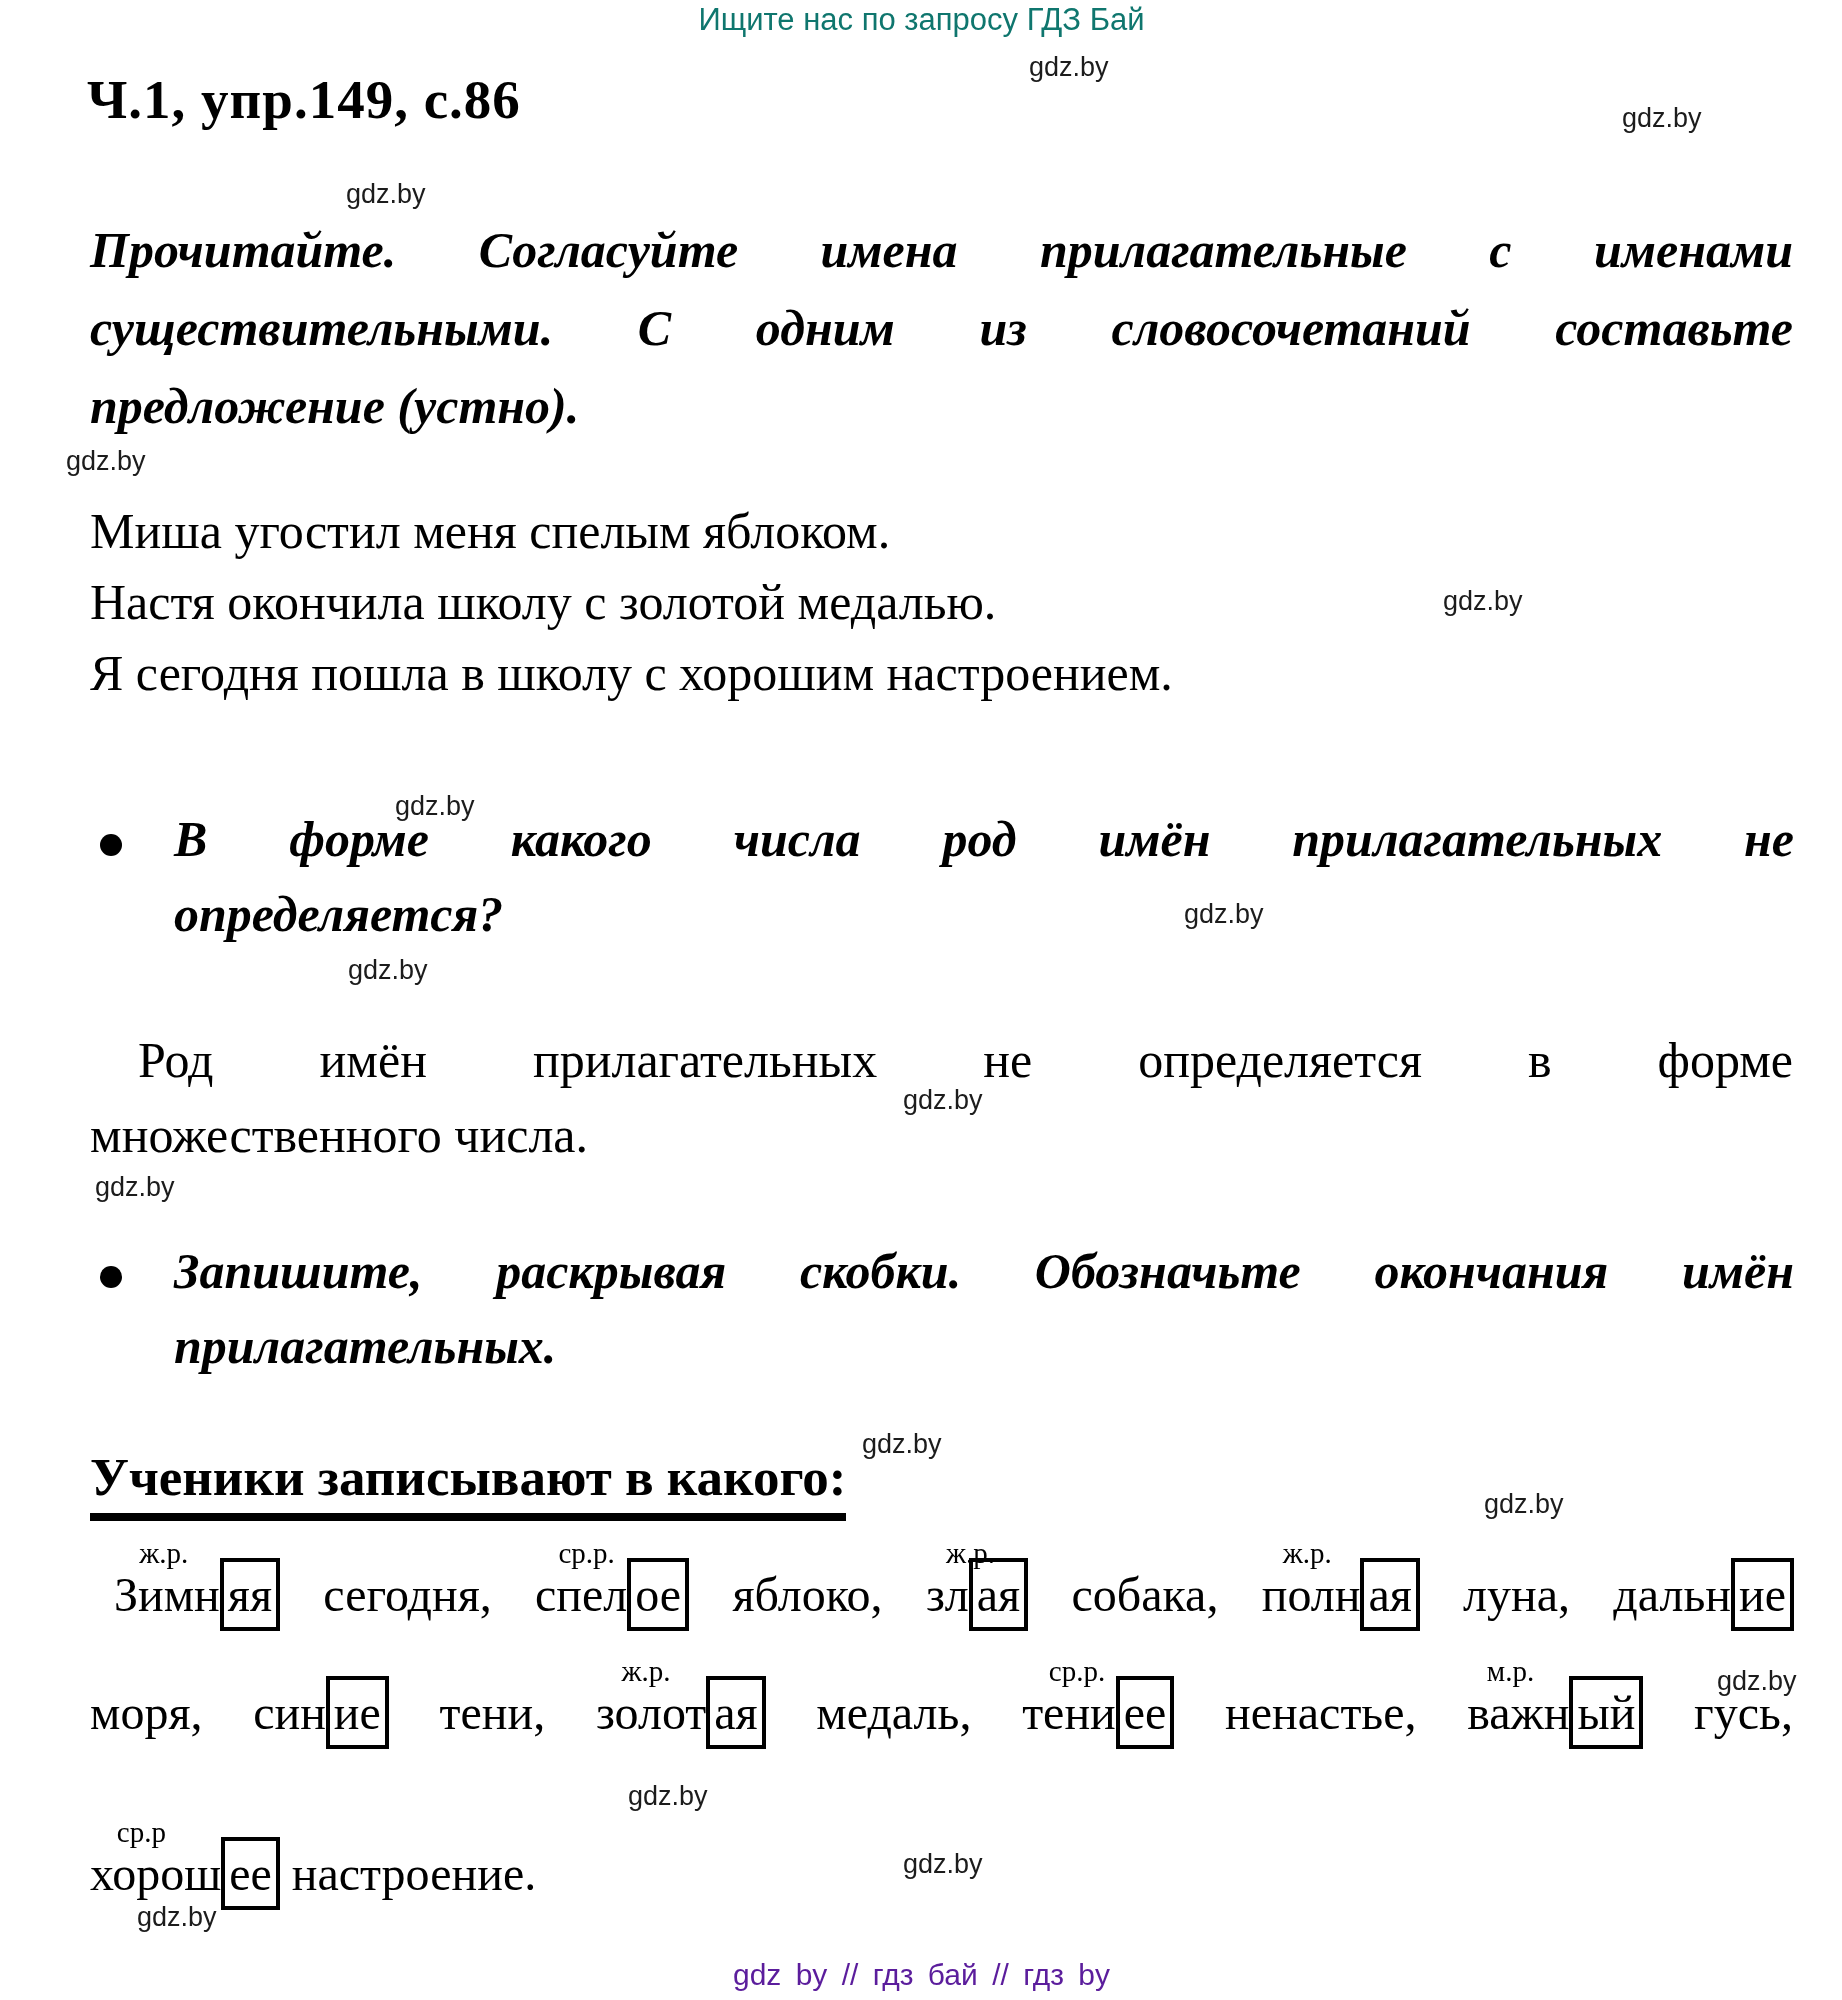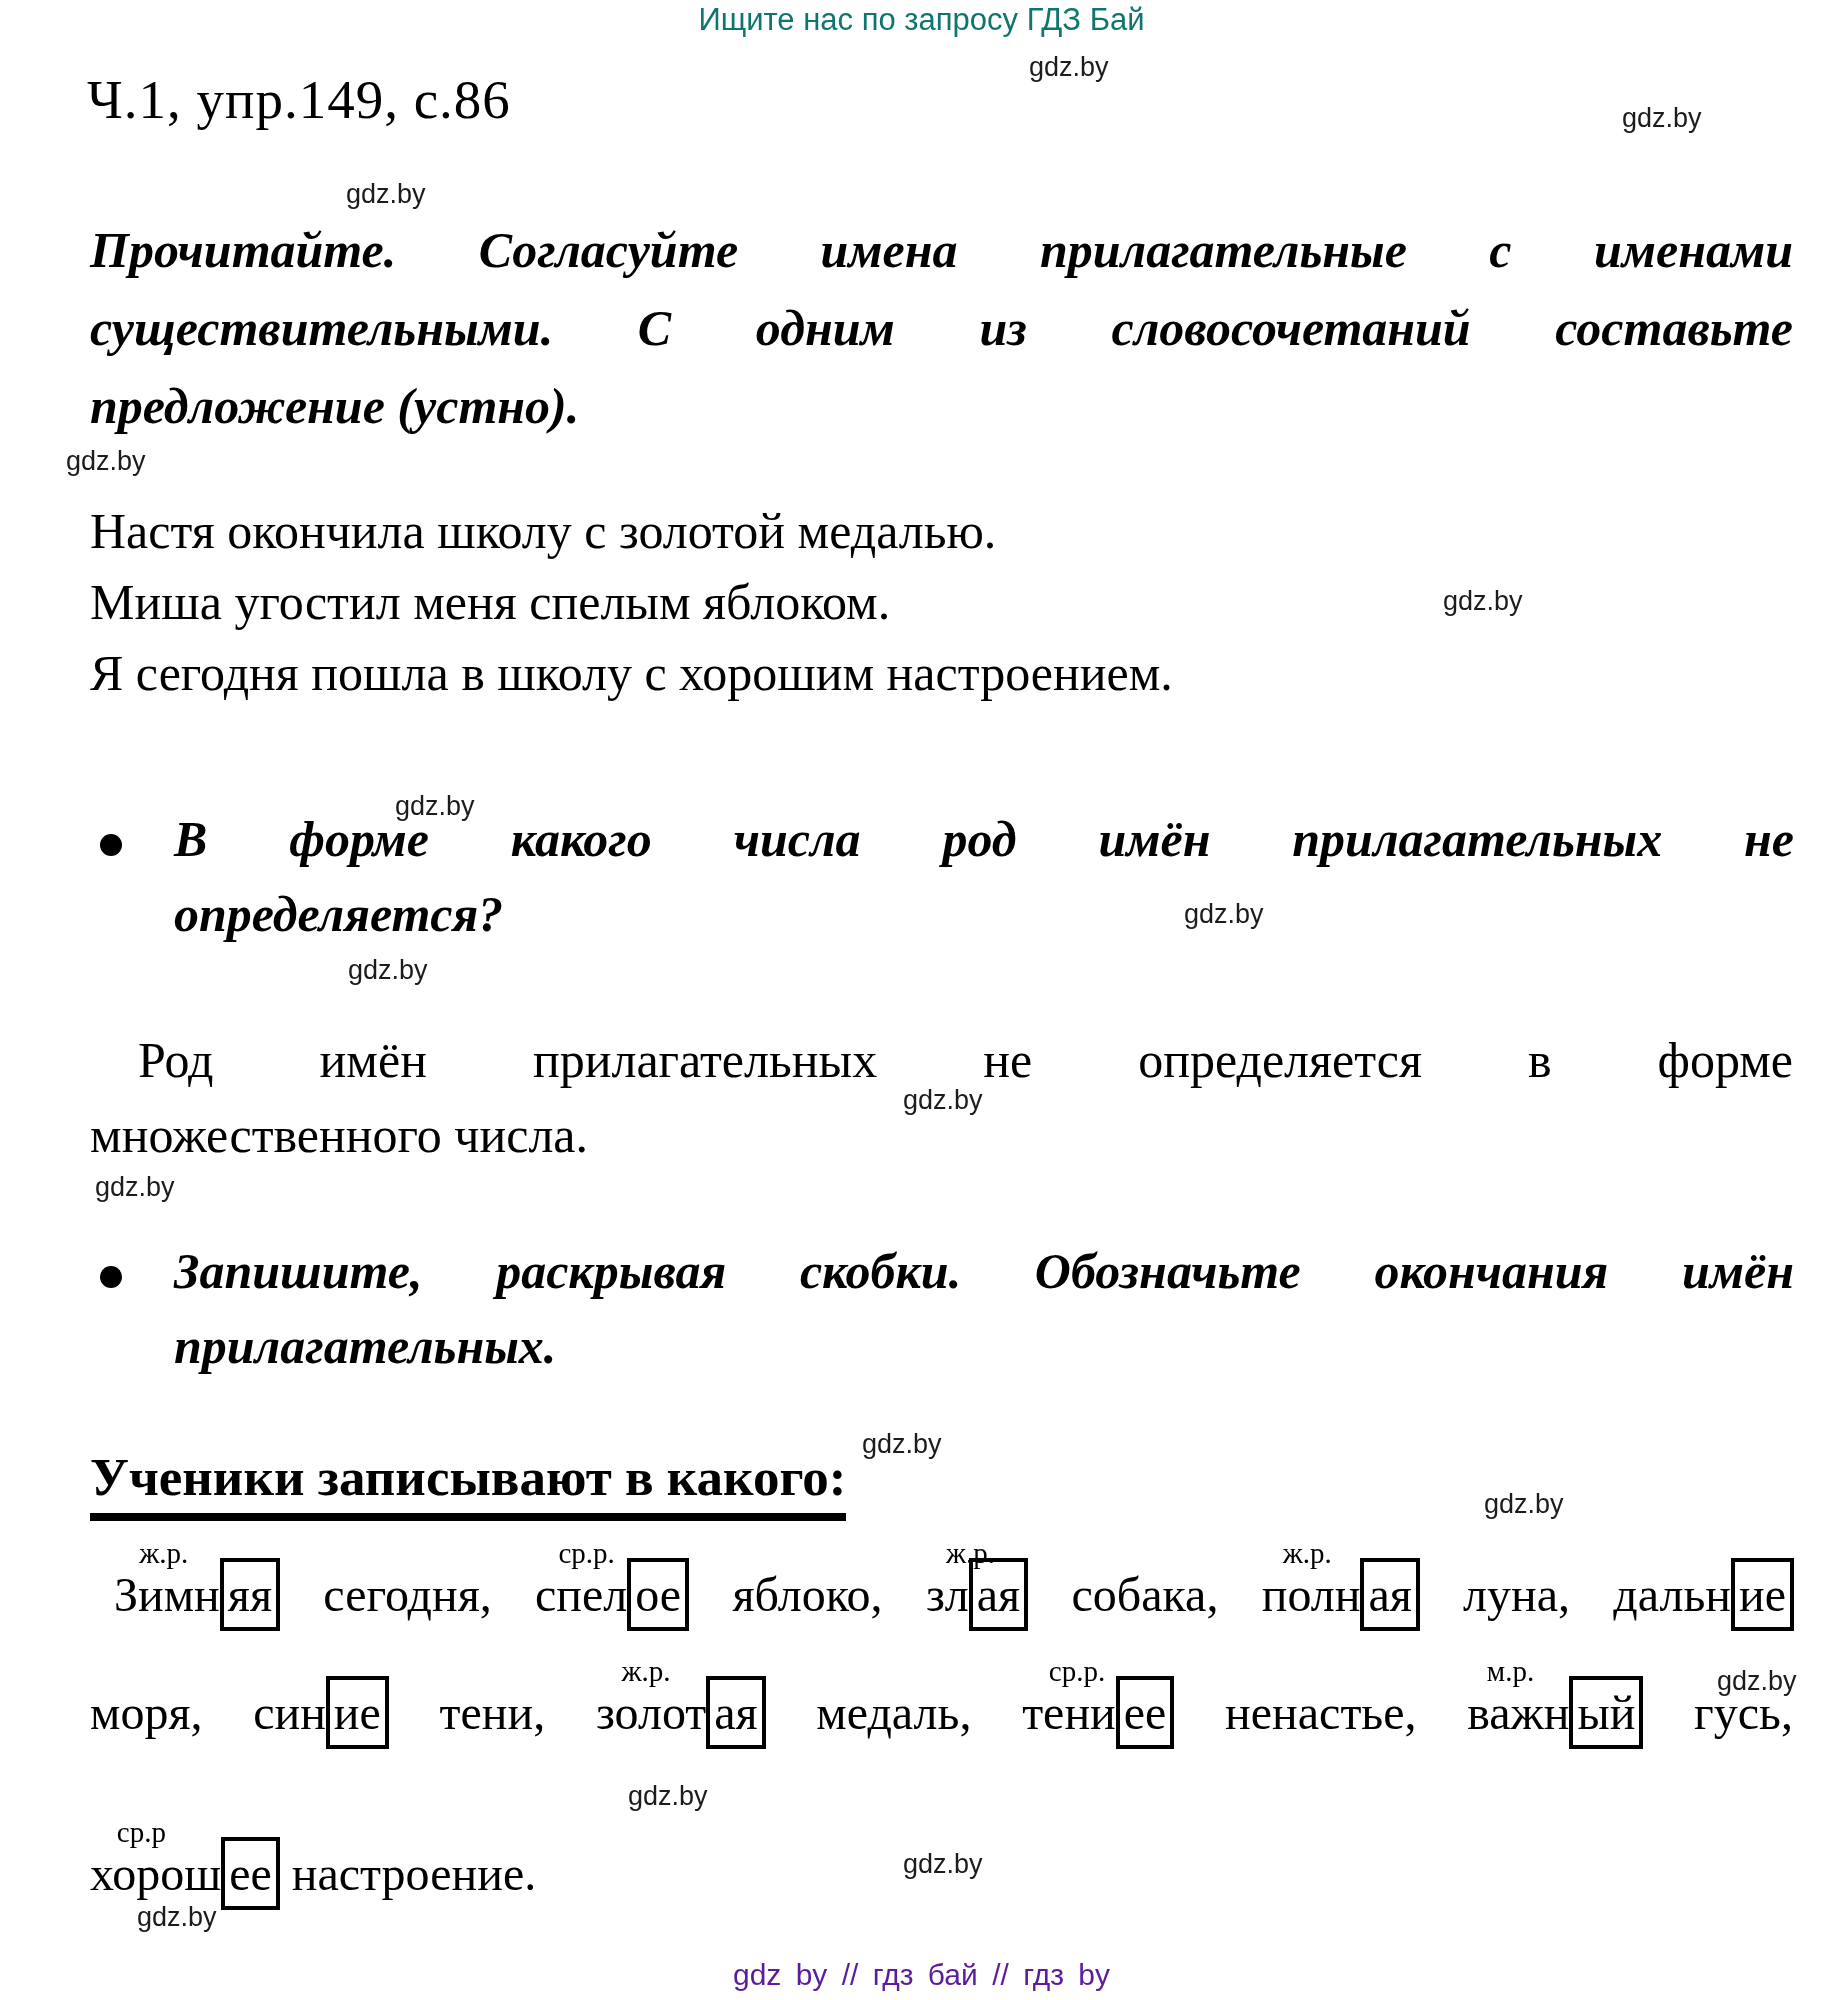--- a/index.html
+++ b/index.html
@@ -24,21 +24,21 @@
     position: absolute;
     font-family: "Liberation Sans", "DejaVu Sans", sans-serif;
     font-size: 27px;
     color: #1c1c1c;
     white-space: nowrap;
   }
   .page-title {
     position: absolute;
     left: 87px; top: 68px;
     margin: 0;
-    font-weight: normal;
+    font-weight: bold;
     font-size: 55px;
     letter-spacing: 1px;
   }
   .para {
     position: absolute;
     left: 90px;
     width: 1703px;
   }
   .jline { text-align: justify; text-align-last: justify; -moz-text-align-last: justify; }
   .ins { font-weight: bold; font-style: italic; font-size: 50px; line-height: 78px; }
@@ -110,22 +110,22 @@
 
   <div class="para ins" style="top:211px">
     <div class="jline">Прочитайте. Согласуйте имена прилагательные с именами</div>
     <div class="jline">существительными. С одним из словосочетаний составьте</div>
     <div>предложение (устно).</div>
   </div>
 
   <span class="wm" style="left:66px;top:446px">gdz.by</span>
 
   <div class="para body-text" style="top:496px">
+    <div>Миша угостил меня спелым яблоком.</div>
     <div>Настя окончила школу с золотой медалью.</div>
-    <div>Миша угостил меня спелым яблоком.</div>
     <div>Я сегодня пошла в школу с хорошим настроением.</div>
   </div>
 
   <span class="wm" style="left:1443px;top:586px">gdz.by</span>
   <span class="wm" style="left:395px;top:791px">gdz.by</span>
 
   <div class="para ins qblock" style="top:802px">
     <span class="bullet-dot"></span>
     <div class="jline">В форме какого числа род имён прилагательных не</div>
     <div>определяется?</div>

